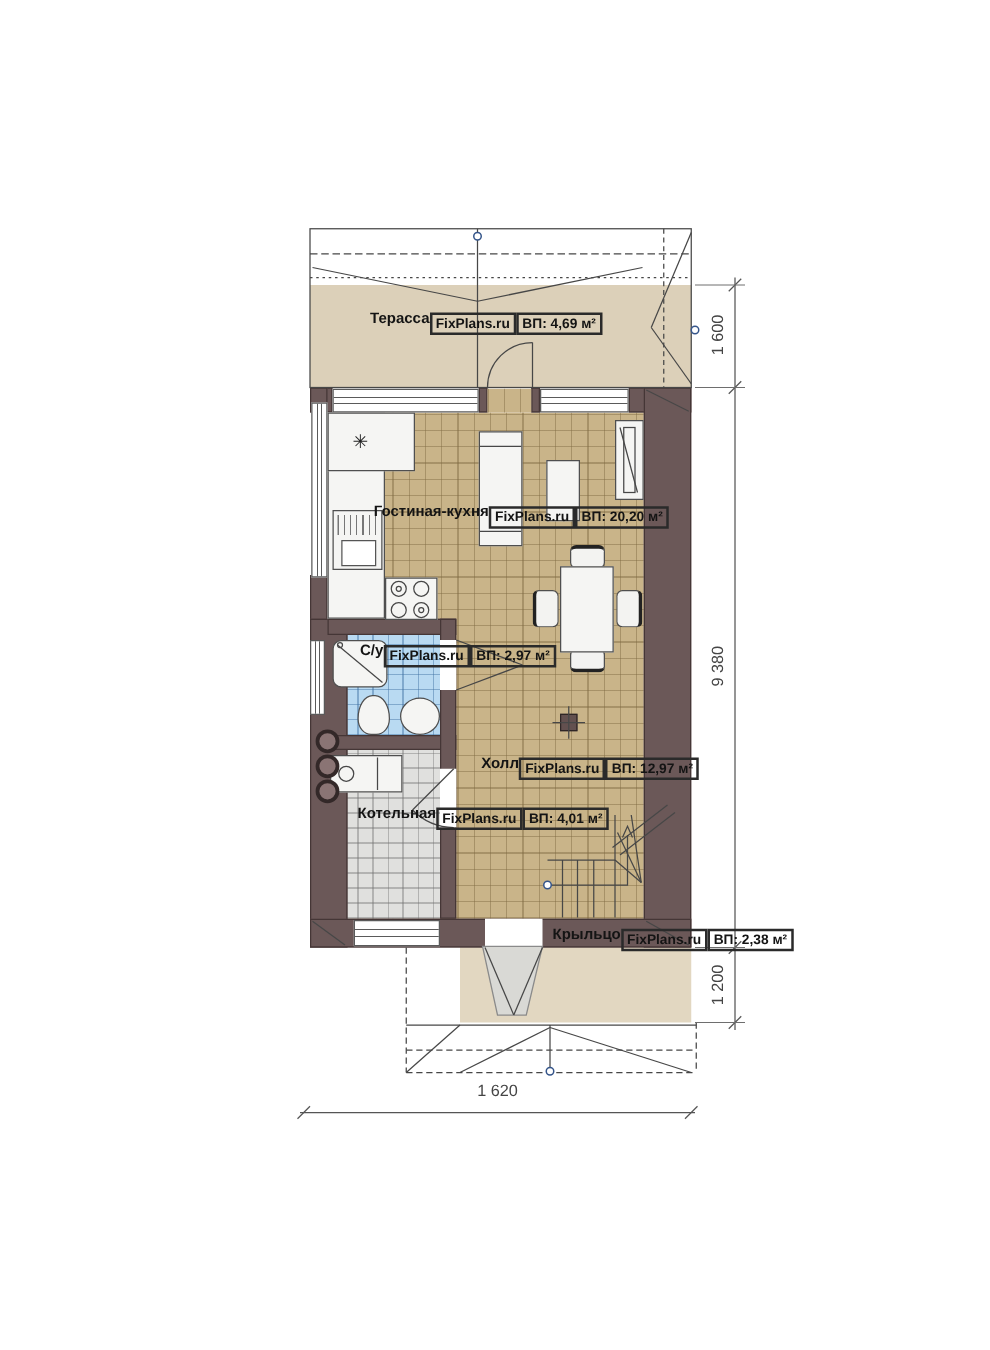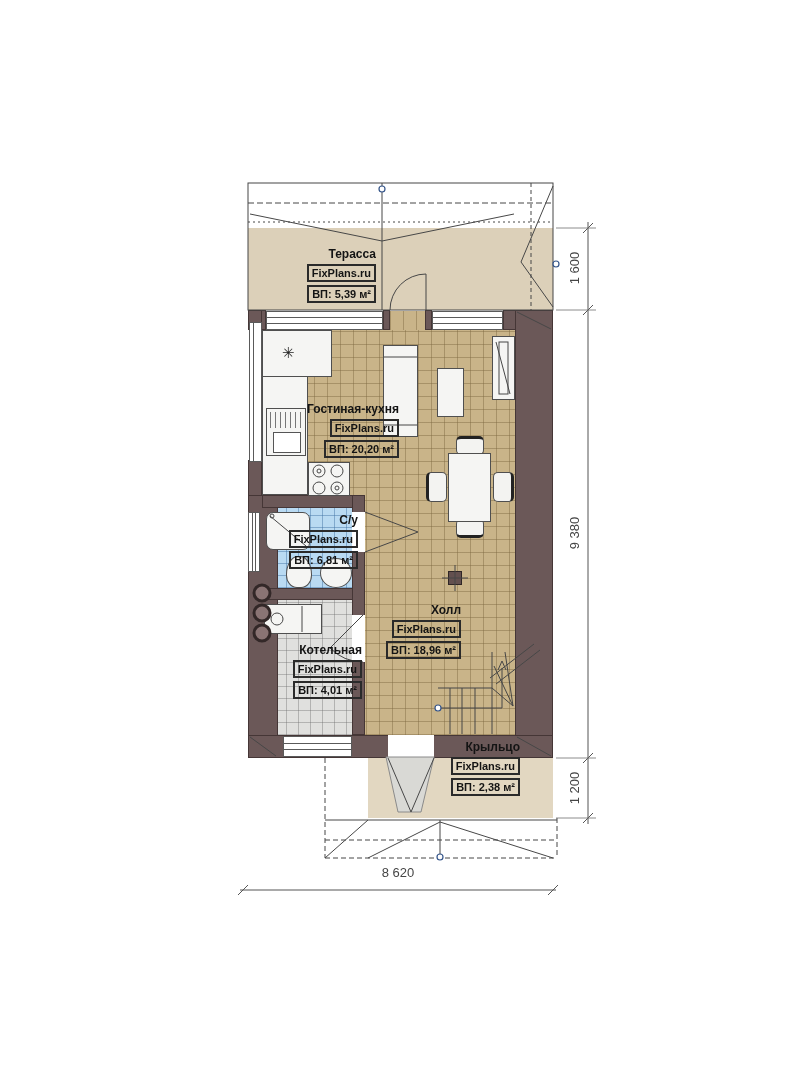--- a/index.html
+++ b/index.html
@@ -46,21 +46,21 @@
   .oval{border-radius:50%;}
   .toilet{border-radius:46% 46% 42% 42%/58% 58% 40% 40%;}
 
   svg.lines{position:absolute;left:0;top:0;z-index:25;}
   svg .ln{stroke:#474747;stroke-width:1;fill:none;}
   svg .thin{stroke:#6e6e6e;stroke-width:.8;fill:none;}
   svg .node{stroke:#35558a;stroke-width:1.2;fill:#fff;}
   svg .dim{stroke:#555;stroke-width:1;fill:none;}
 
   
-  .room-label{position:absolute;display:flex;flex-direction:column;align-items:flex-end;z-index:30;color:#141414;}
+  .room-label{position:absolute;display:flex;align-items:flex-start;z-index:30;color:#141414;}
   .room-name{font-weight:700;font-size:12px;line-height:14px;white-space:nowrap;}
   .room-box{border:2px solid #2a2a2a;padding:0 3px;font-size:11px;line-height:14px;margin-top:3px;
             white-space:nowrap;font-weight:600;}
   .dimtxt{position:absolute;font-size:13px;color:#454545;z-index:30;white-space:nowrap;}
   .dimtxt.vert{transform:translate(-50%,-50%) rotate(-90deg);}
   .dimtxt.horiz{transform:translate(-50%,-50%);}
   .glyph{position:absolute;z-index:21;font-size:15px;color:#222;}
 </style>
 </head>
 <body>
@@ -218,51 +218,51 @@
       <line class="thin" x1="556" y1="818" x2="596" y2="818"></line>
       <line x1="240" y1="890" x2="556" y2="890"></line>
       <line x1="238" y1="895" x2="248" y2="885"></line>
       <line x1="548" y1="895" x2="558" y2="885"></line>
     </g>
   </svg>
 
   <div class="room-label" style="left:296px;top:247px;width:80px;">
     <div class="room-name">Терасса</div>
     <div class="room-box">FixPlans.ru</div>
-    <div class="room-box">ВП: 5,39 м²</div>
+    <div class="room-box">ВП: 4,69 м²</div>
   </div>
 
   <div class="room-label" style="left:299px;top:402px;width:100px;">
     <div class="room-name">Гостиная-кухня</div>
     <div class="room-box">FixPlans.ru</div>
     <div class="room-box">ВП: 20,20 м²</div>
   </div>
 
   <div class="room-label" style="left:288px;top:513px;width:70px;">
     <div class="room-name">С/у</div>
     <div class="room-box">FixPlans.ru</div>
-    <div class="room-box">ВП: 6,81 м²</div>
+    <div class="room-box">ВП: 2,97 м²</div>
   </div>
 
   <div class="room-label" style="left:385px;top:603px;width:76px;">
     <div class="room-name">Холл</div>
     <div class="room-box">FixPlans.ru</div>
-    <div class="room-box">ВП: 18,96 м²</div>
+    <div class="room-box">ВП: 12,97 м²</div>
   </div>
 
   <div class="room-label" style="left:286px;top:643px;width:76px;">
     <div class="room-name">Котельная</div>
     <div class="room-box">FixPlans.ru</div>
     <div class="room-box">ВП: 4,01 м²</div>
   </div>
 
   <div class="room-label" style="left:442px;top:740px;width:78px;">
     <div class="room-name">Крыльцо</div>
     <div class="room-box">FixPlans.ru</div>
     <div class="room-box">ВП: 2,38 м²</div>
   </div>
 
   <div class="dimtxt vert" style="left:574px;top:268px;">1 600</div>
   <div class="dimtxt vert" style="left:574px;top:533px;">9 380</div>
   <div class="dimtxt vert" style="left:574px;top:788px;">1 200</div>
-  <div class="dimtxt horiz" style="left:398px;top:872px;">8 620</div>
+  <div class="dimtxt horiz" style="left:398px;top:872px;">1 620</div>
 
 </div>
 
 </body></html>

